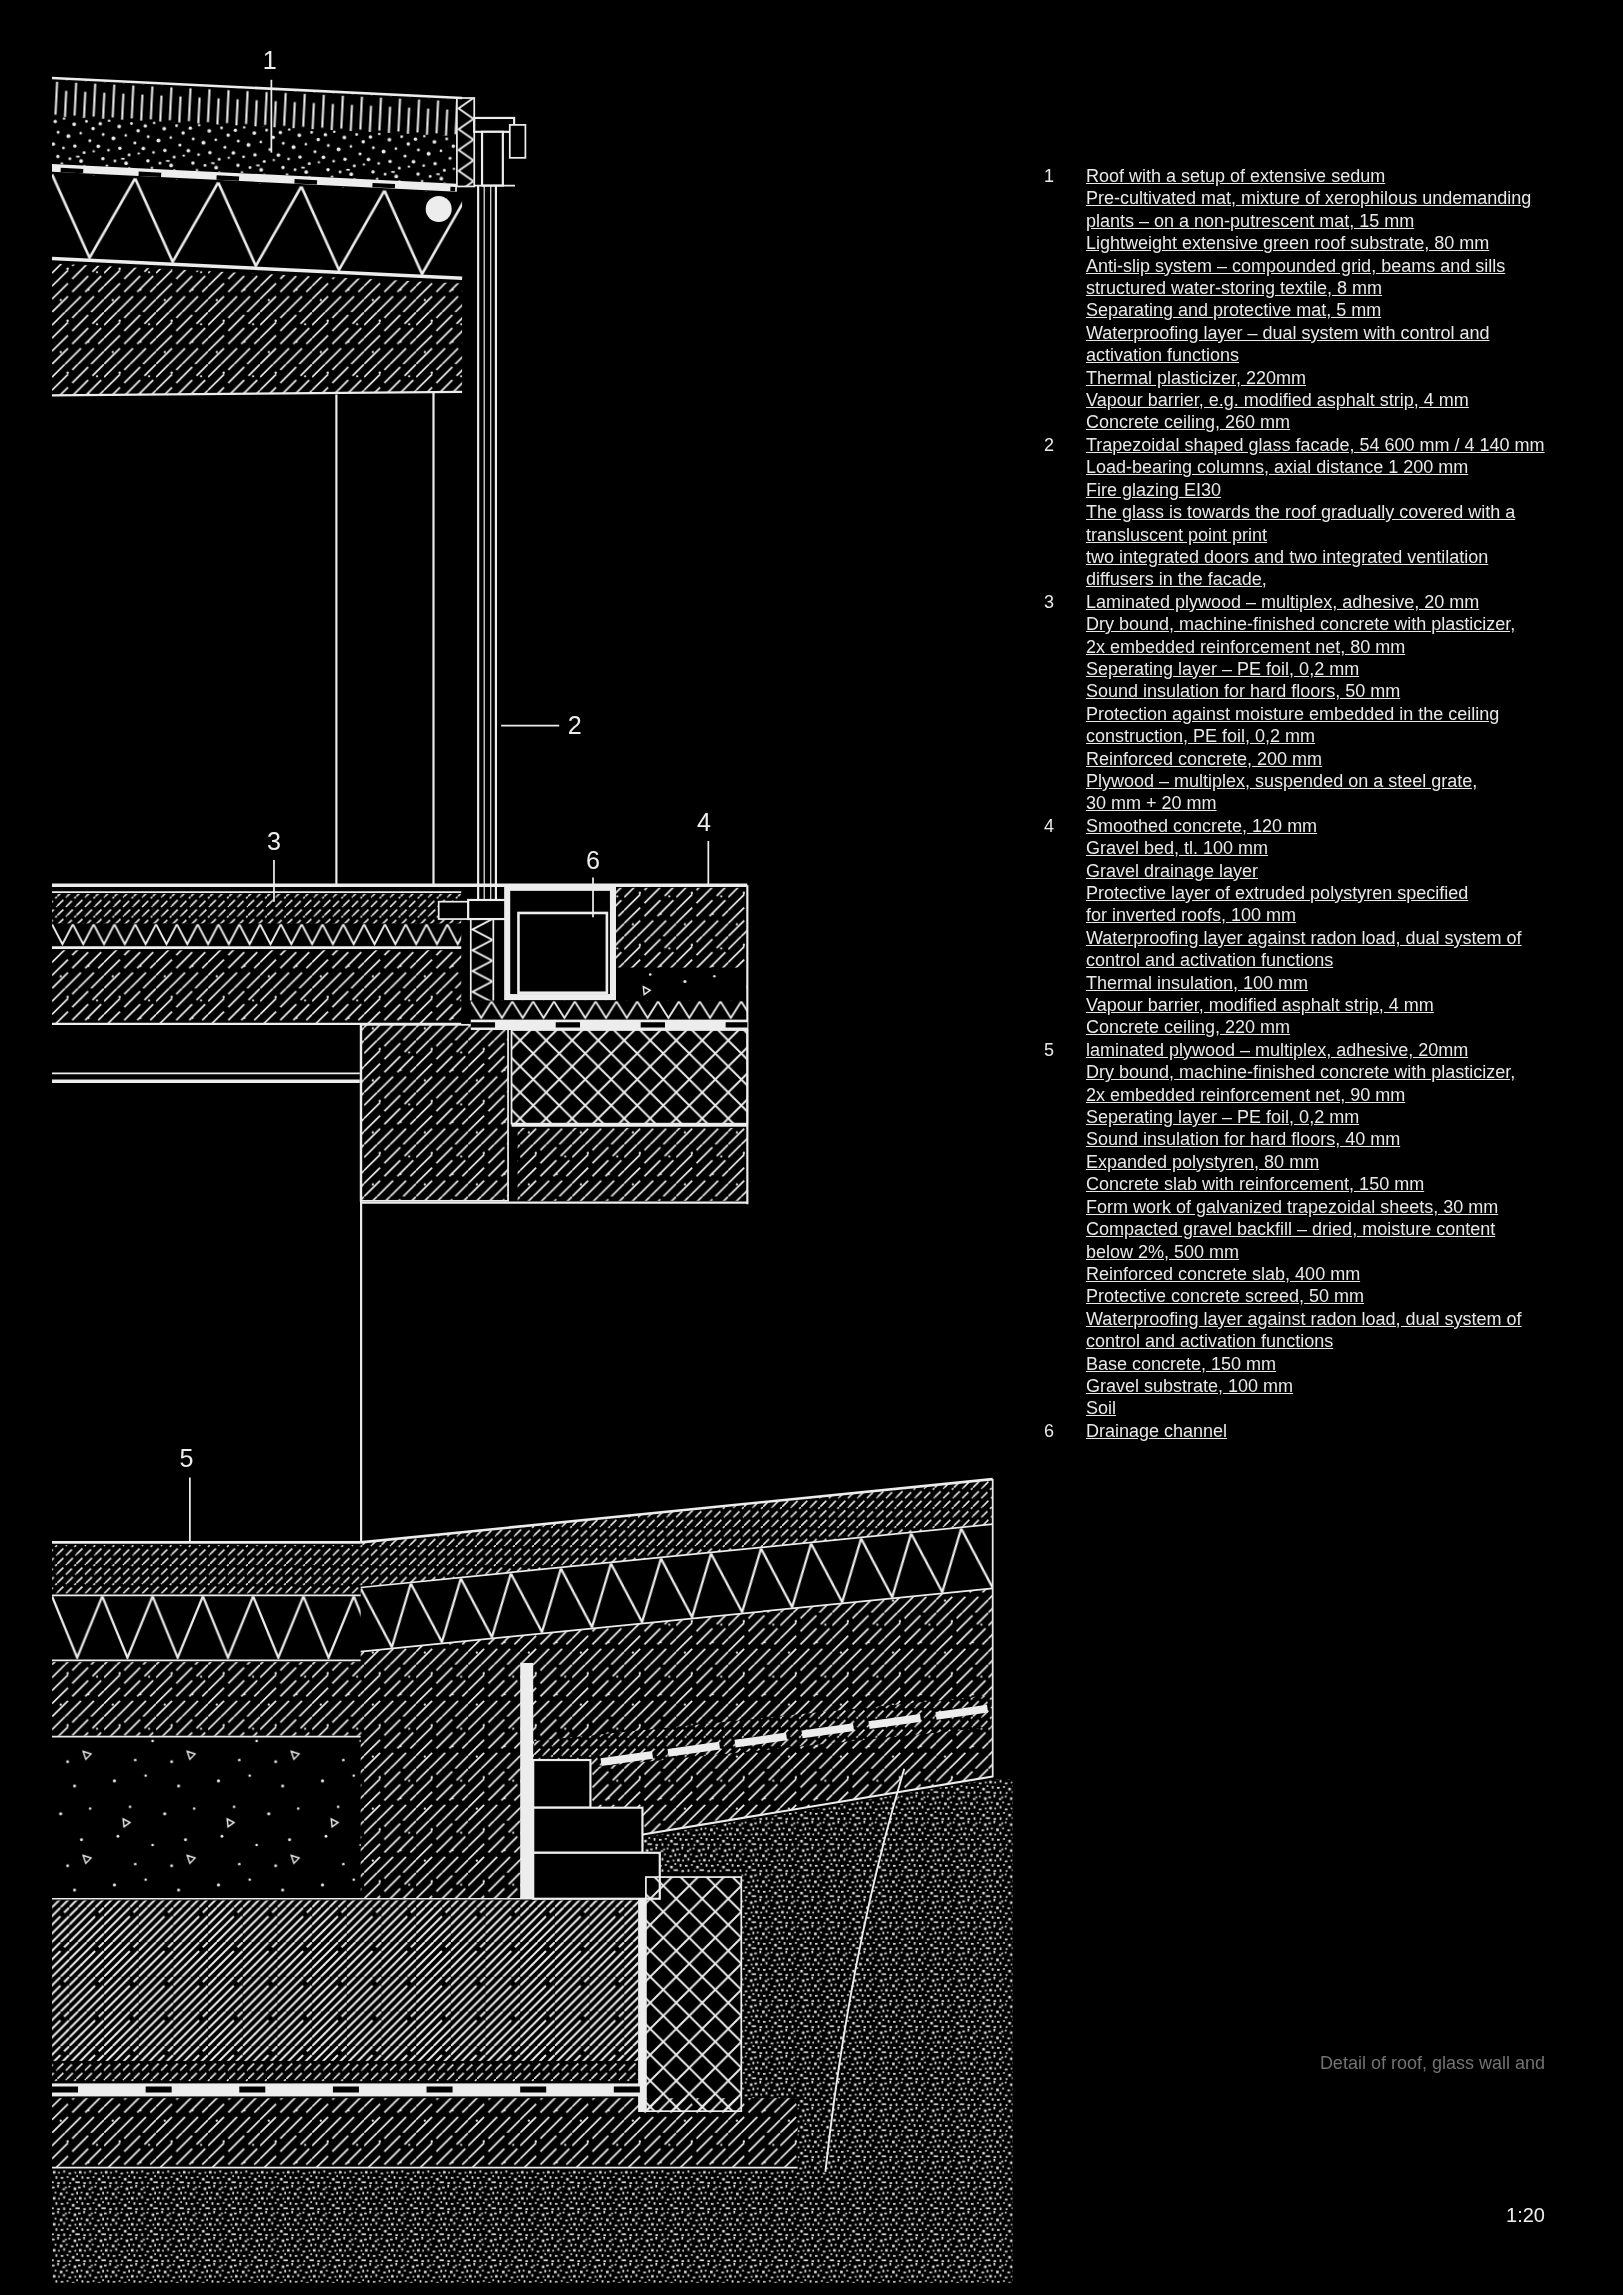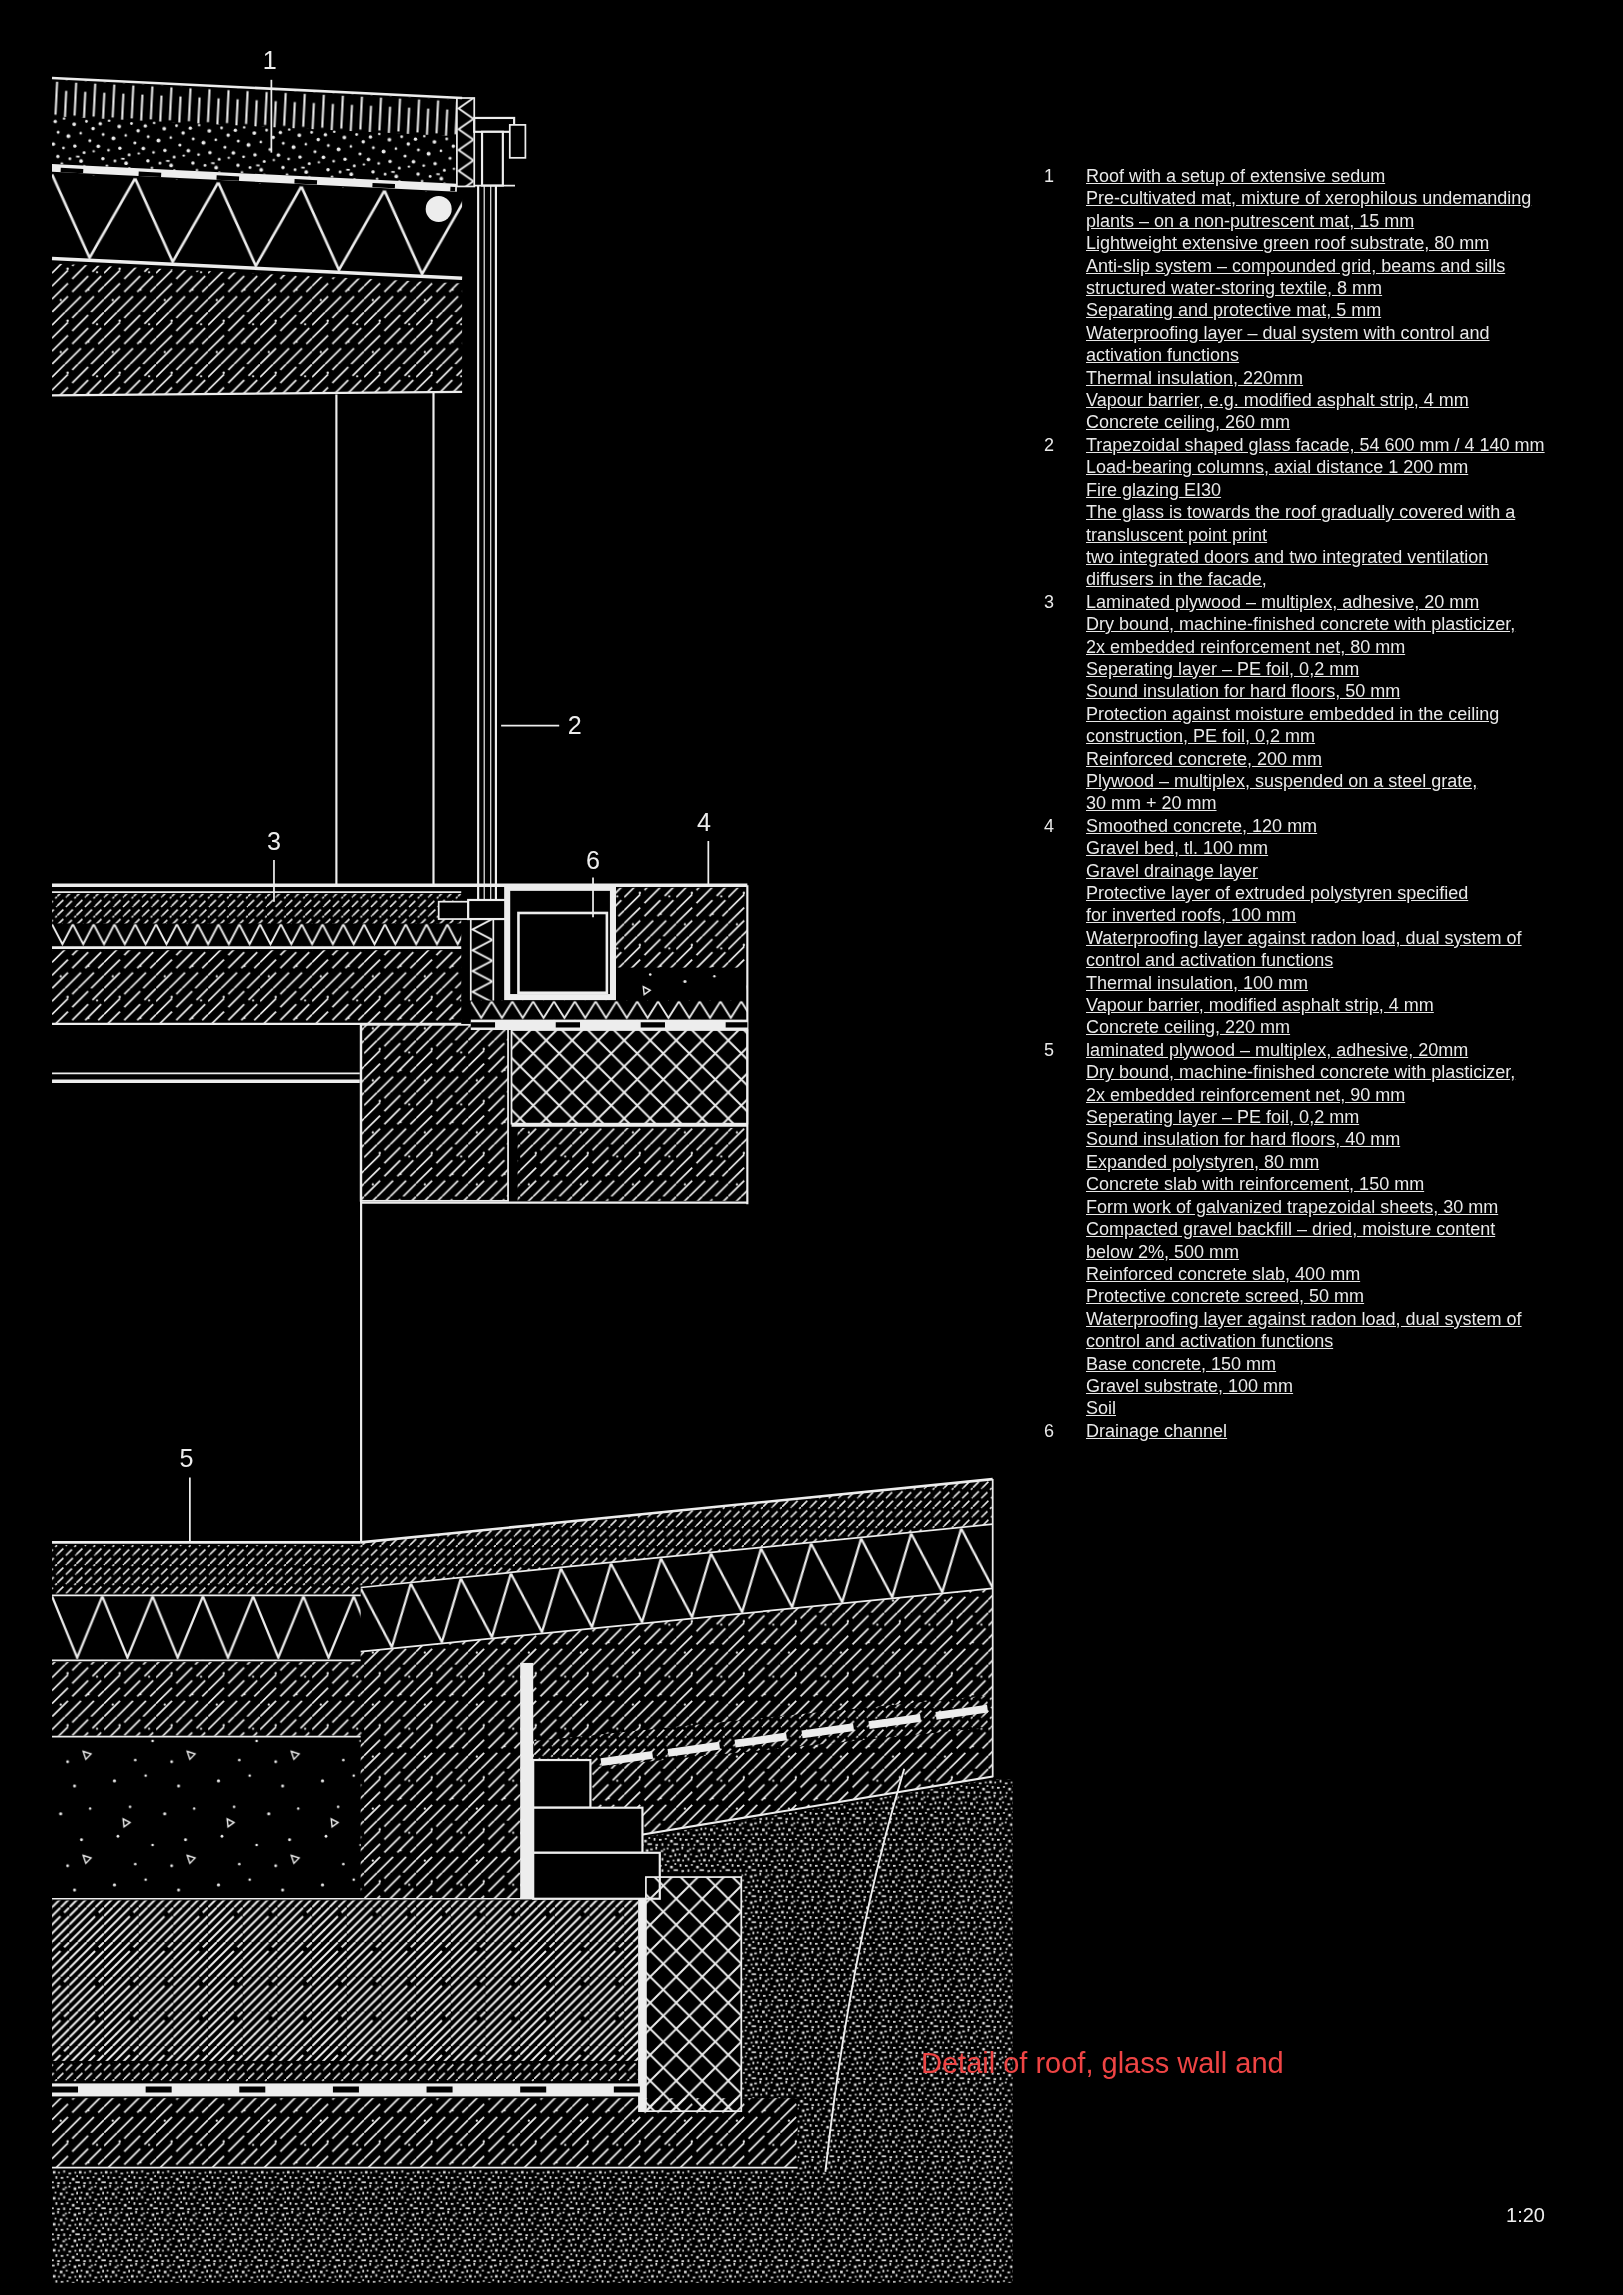--- a/index.html
+++ b/index.html
@@ -3,22 +3,22 @@
 <meta charset="utf-8">
 <style>
   html,body{margin:0;padding:0;background:#000;}
   .canvas{position:relative;width:1623px;height:2295px;background:#000;overflow:hidden;
           font-family:"Liberation Sans",sans-serif;color:#e9e9e9;}
   .drawing-svg{position:absolute;left:0;top:0;}
   .legend{position:absolute;left:1044px;top:165px;width:512px;font-size:18px;line-height:22.4px;}
   .leg-item{display:flex;align-items:flex-start;}
   .leg-num{width:42px;flex:0 0 42px;}
   .leg-lines{flex:1;text-decoration:underline;}
-  .title-block{position:absolute;right:78px;top:2047px;width:624px;text-align:left;
-               font-size:29px;line-height:33px;color:#ef4444;}
+  .title-block{position:absolute;right:78px;top:2047px;width:624px;text-align:right;
+               font-size:18px;line-height:33px;color:#737373;}
   .scale-note{position:absolute;right:78px;top:2204px;width:173px;text-align:right;
               font-size:20px;color:#efefef;}
   svg text{font-family:"Liberation Sans",sans-serif;fill:#ededed;}
 </style>
 </head>
 <body>
 
 <div class="canvas">
 
   <svg class="drawing-svg" width="1623" height="2295" viewBox="0 0 1872 2647">
@@ -296,21 +296,21 @@
         <div class="leg-lines">
           <div>Roof with a setup of extensive sedum</div>
           <div>Pre-cultivated mat, mixture of xerophilous undemanding</div>
           <div>plants – on a non-putrescent mat, 15 mm</div>
           <div>Lightweight extensive green roof substrate, 80 mm</div>
           <div>Anti-slip system – compounded grid, beams and sills</div>
           <div>structured water-storing textile, 8 mm</div>
           <div>Separating and protective mat, 5 mm</div>
           <div>Waterproofing layer – dual system with control and</div>
           <div>activation functions</div>
-          <div>Thermal insulation, 220mm</div>
+          <div>Thermal plasticizer, 220mm</div>
           <div>Vapour barrier, e.g. modified asphalt strip, 4 mm</div>
           <div>Concrete ceiling, 260 mm</div>
         </div>
       </div>
       <div class="leg-item">
         <div class="leg-num">2</div>
         <div class="leg-lines">
           <div>Trapezoidal shaped glass facade, 54 600 mm / 4 140 mm</div>
           <div>Load-bearing columns, axial distance 1 200 mm</div>
           <div>Fire glazing EI30</div>

